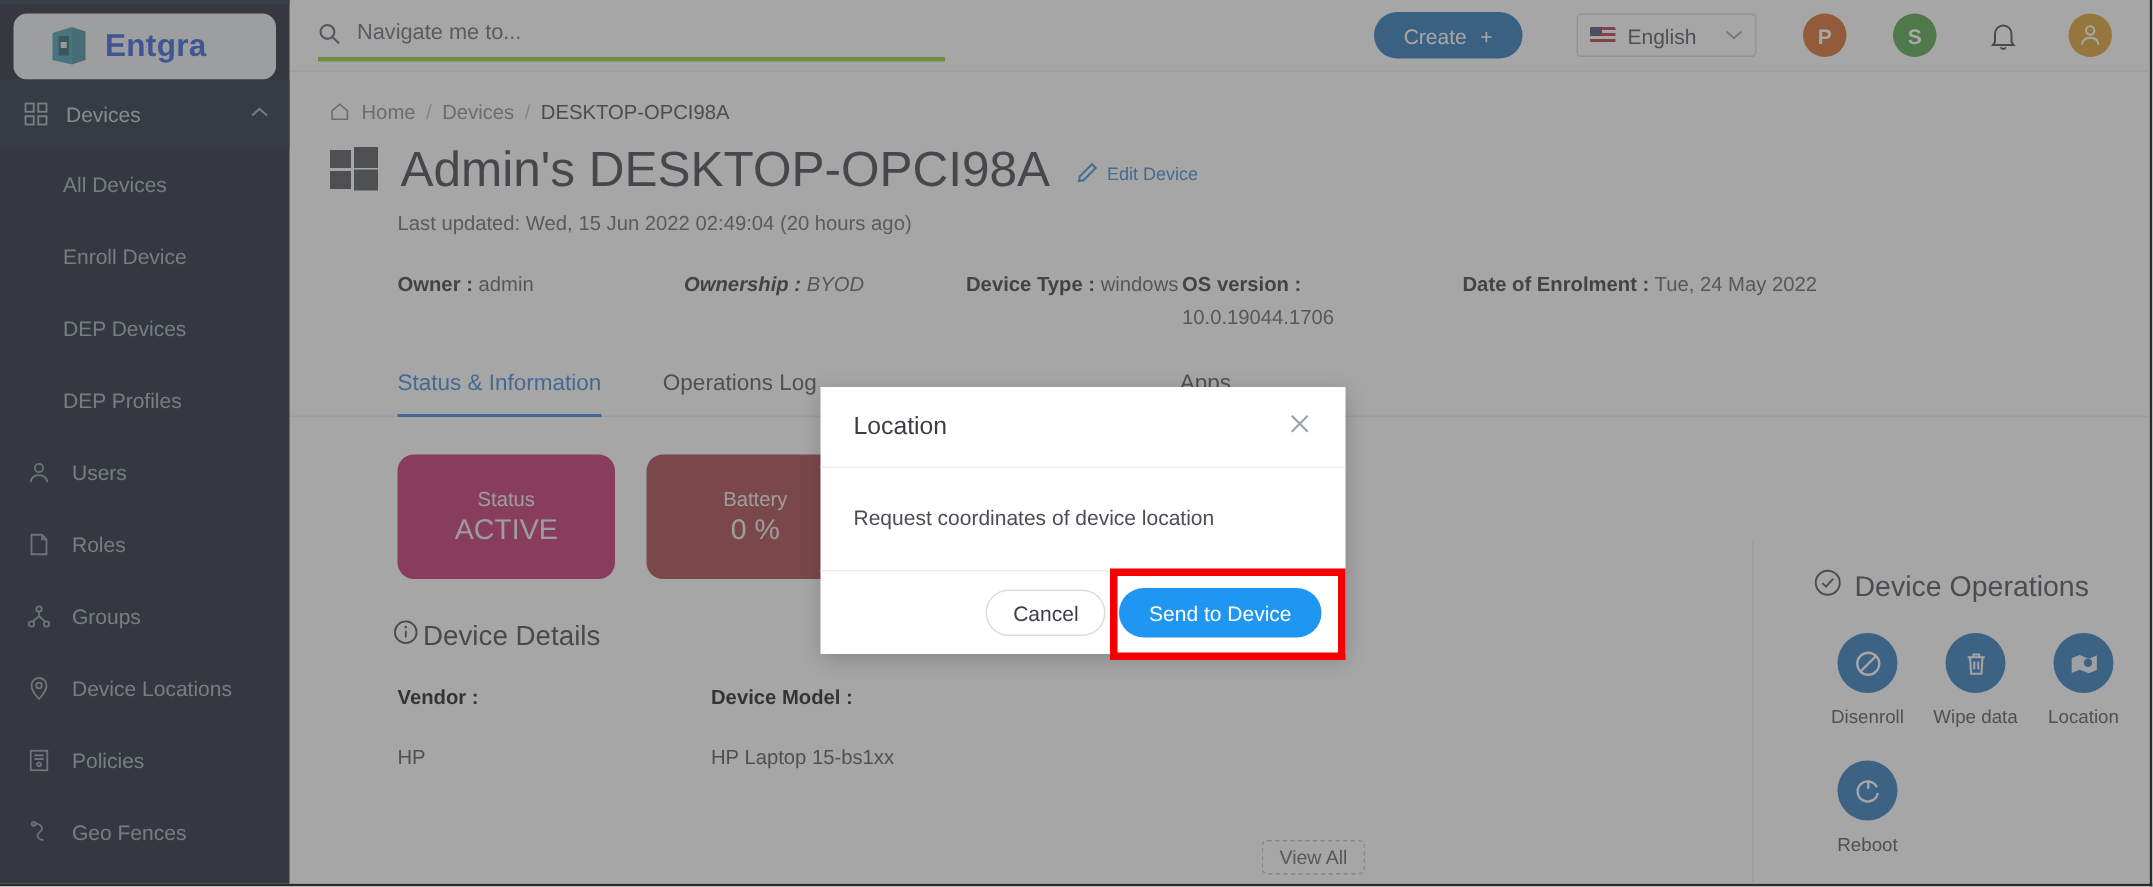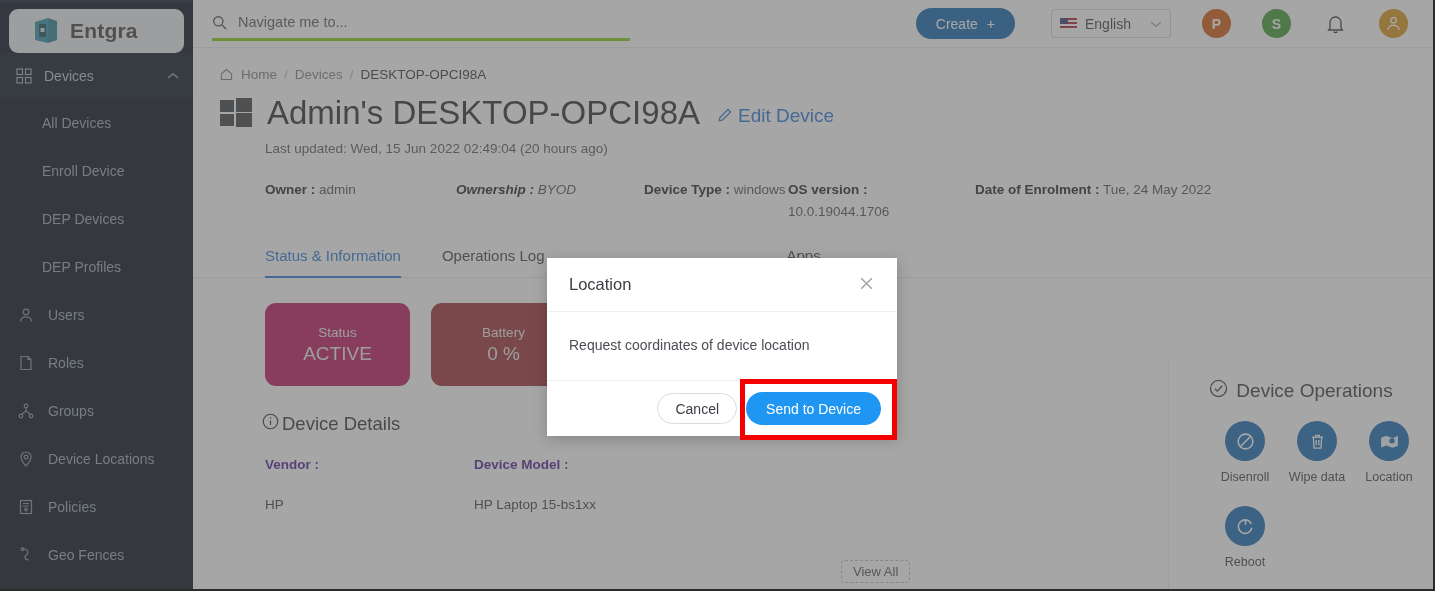--- a/index.html
+++ b/index.html
@@ -29,21 +29,21 @@
   .logo-box {
     margin: 6px 9px 0 9px;
     height: 44px;
     background: #e9eef1;
     border-radius: 9px;
     display: flex; align-items: center; gap: 9px;
     padding-left: 22px;
   }
   .logo-mark { width: 30px; height: 30px; position: relative; flex: 0 0 auto; }
   .logo-text {
-    font-size: 21px; font-weight: bold; color: #404040; letter-spacing: .2px; text-align: center;
+    font-size: 21px; font-weight: bold; color: #1d4ed8; letter-spacing: .2px; text-align: center;
   }
   .nav-head {
     height: 46px; display: flex; align-items: center;
     padding: 0 14px 0 16px; color: #b9c3cc; font-size: 14px;
     gap: 12px; background: #0a1624;
   }
   .nav-head .chev { margin-left: auto; font-size: 11px; color: #8f9aa5; }
   .nav-sub {
     height: 48px; display: flex; align-items: center;
     padding-left: 42px; color: #9aa5b0; font-size: 14px;
@@ -121,21 +121,21 @@
     display: flex; align-items: center; gap: 14px;
     padding: 12px 0 0 27px;
   }
   .win-ico { width: 33px; height: 30px; position: relative; flex: 0 0 auto; }
   .win-ico i {
     position: absolute; background: #3d4045; display:block;
   }
   .title { font-size: 33px; color: #2b2e33; font-weight: normal; white-space: nowrap; }
   .edit-link {
     display: flex; align-items: center; gap: 6px; color: #2a79d4;
-    font-size: 19px; cursor: pointer; margin-left: 4px; margin-top: 6px;
+    font-size: 12px; cursor: pointer; margin-left: 4px; margin-top: 6px;
   }
   .lastupd { font-size: 13.5px; color: #55595f; padding: 9px 0 0 72px; }
 
   .metarow {
     display: flex; padding: 26px 0 0 72px; font-size: 13.5px; color: #4d5156;
   }
   .metarow b { color: #212428; font-weight: bold; }
   .meta-owner { width: 191px; }
   .meta-ownership { width: 188px; font-style: italic; }
   .meta-type { width: 144px; }
@@ -168,21 +168,21 @@
   .card.memory { background: #f0f0f0; color: #3c4046; }
 
   .dd-head {
     display: flex; align-items: center; gap: 3px;
     padding: 27px 0 0 69px; font-size: 18.5px; color: #2e3236;
   }
   .dd-grid {
     display: flex; padding: 22px 0 0 72px; font-size: 13.5px; color: #3c4046;
   }
   .dd-col { width: 209px; }
-  .dd-col .k { font-weight: bold; color: #4c1d95; }
+  .dd-col .k { font-weight: bold; color: #000000; }
   .dd-col .v { margin-top: 25px; }
   .viewall {
     position: absolute; left: 648px; bottom: 6px;
     border: 1px dashed #b7bbbf; border-radius: 4px;
     padding: 3px 11px; font-size: 13px; color: #4d5156; cursor: pointer;
     background: #fff;
   }
 
   
   .rightpanel {

